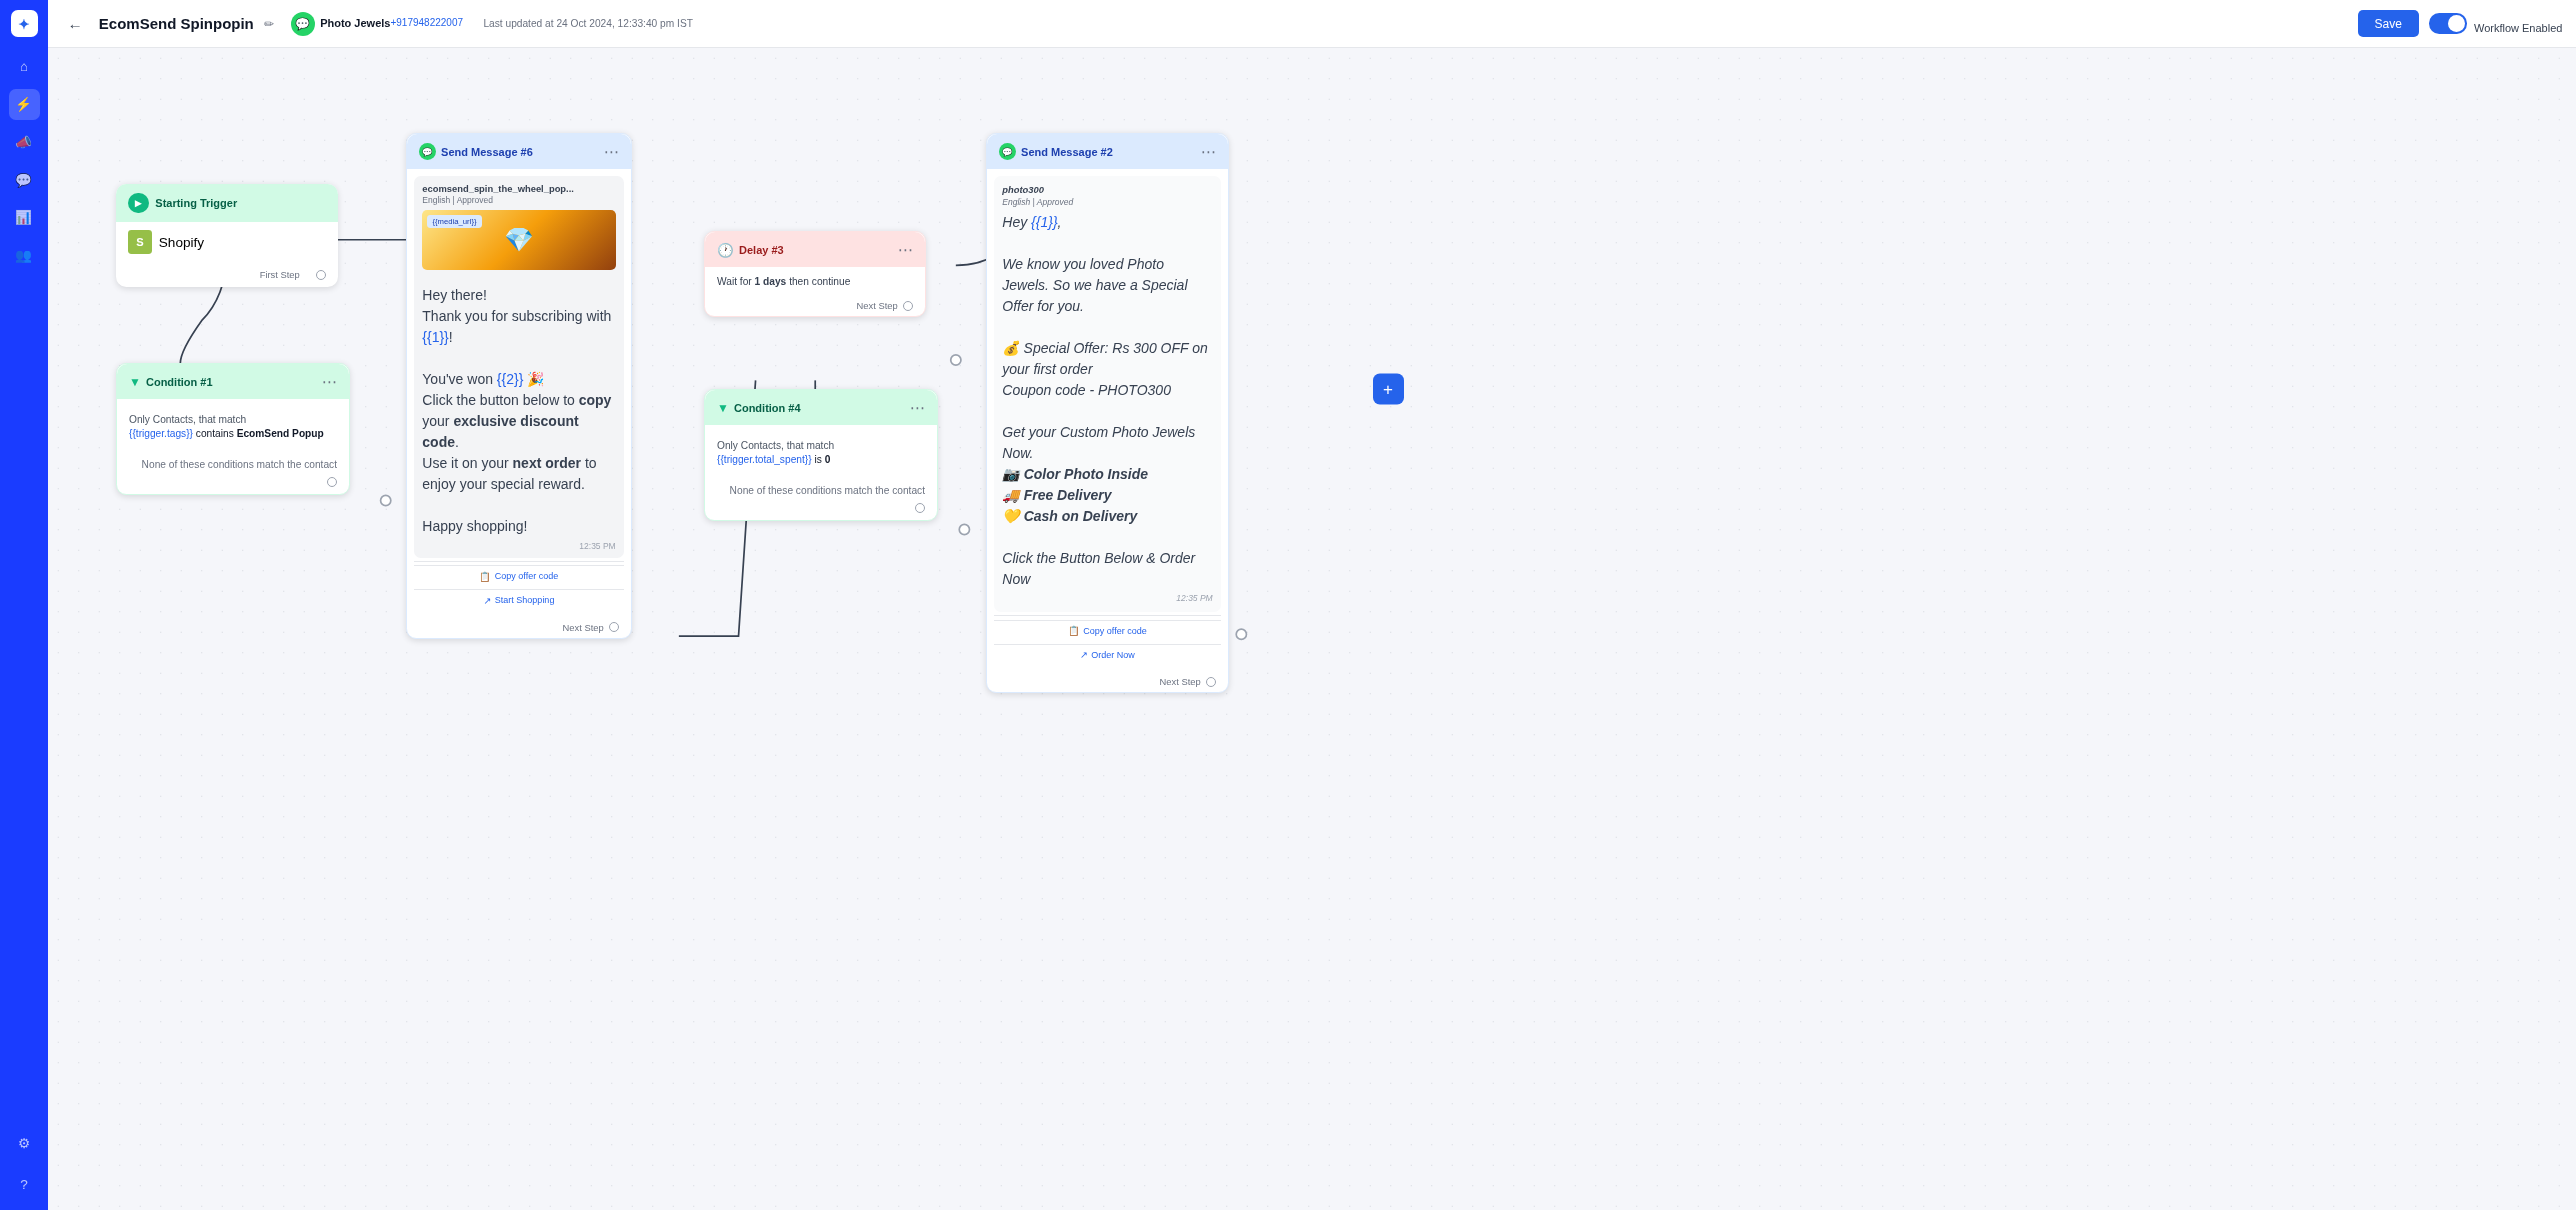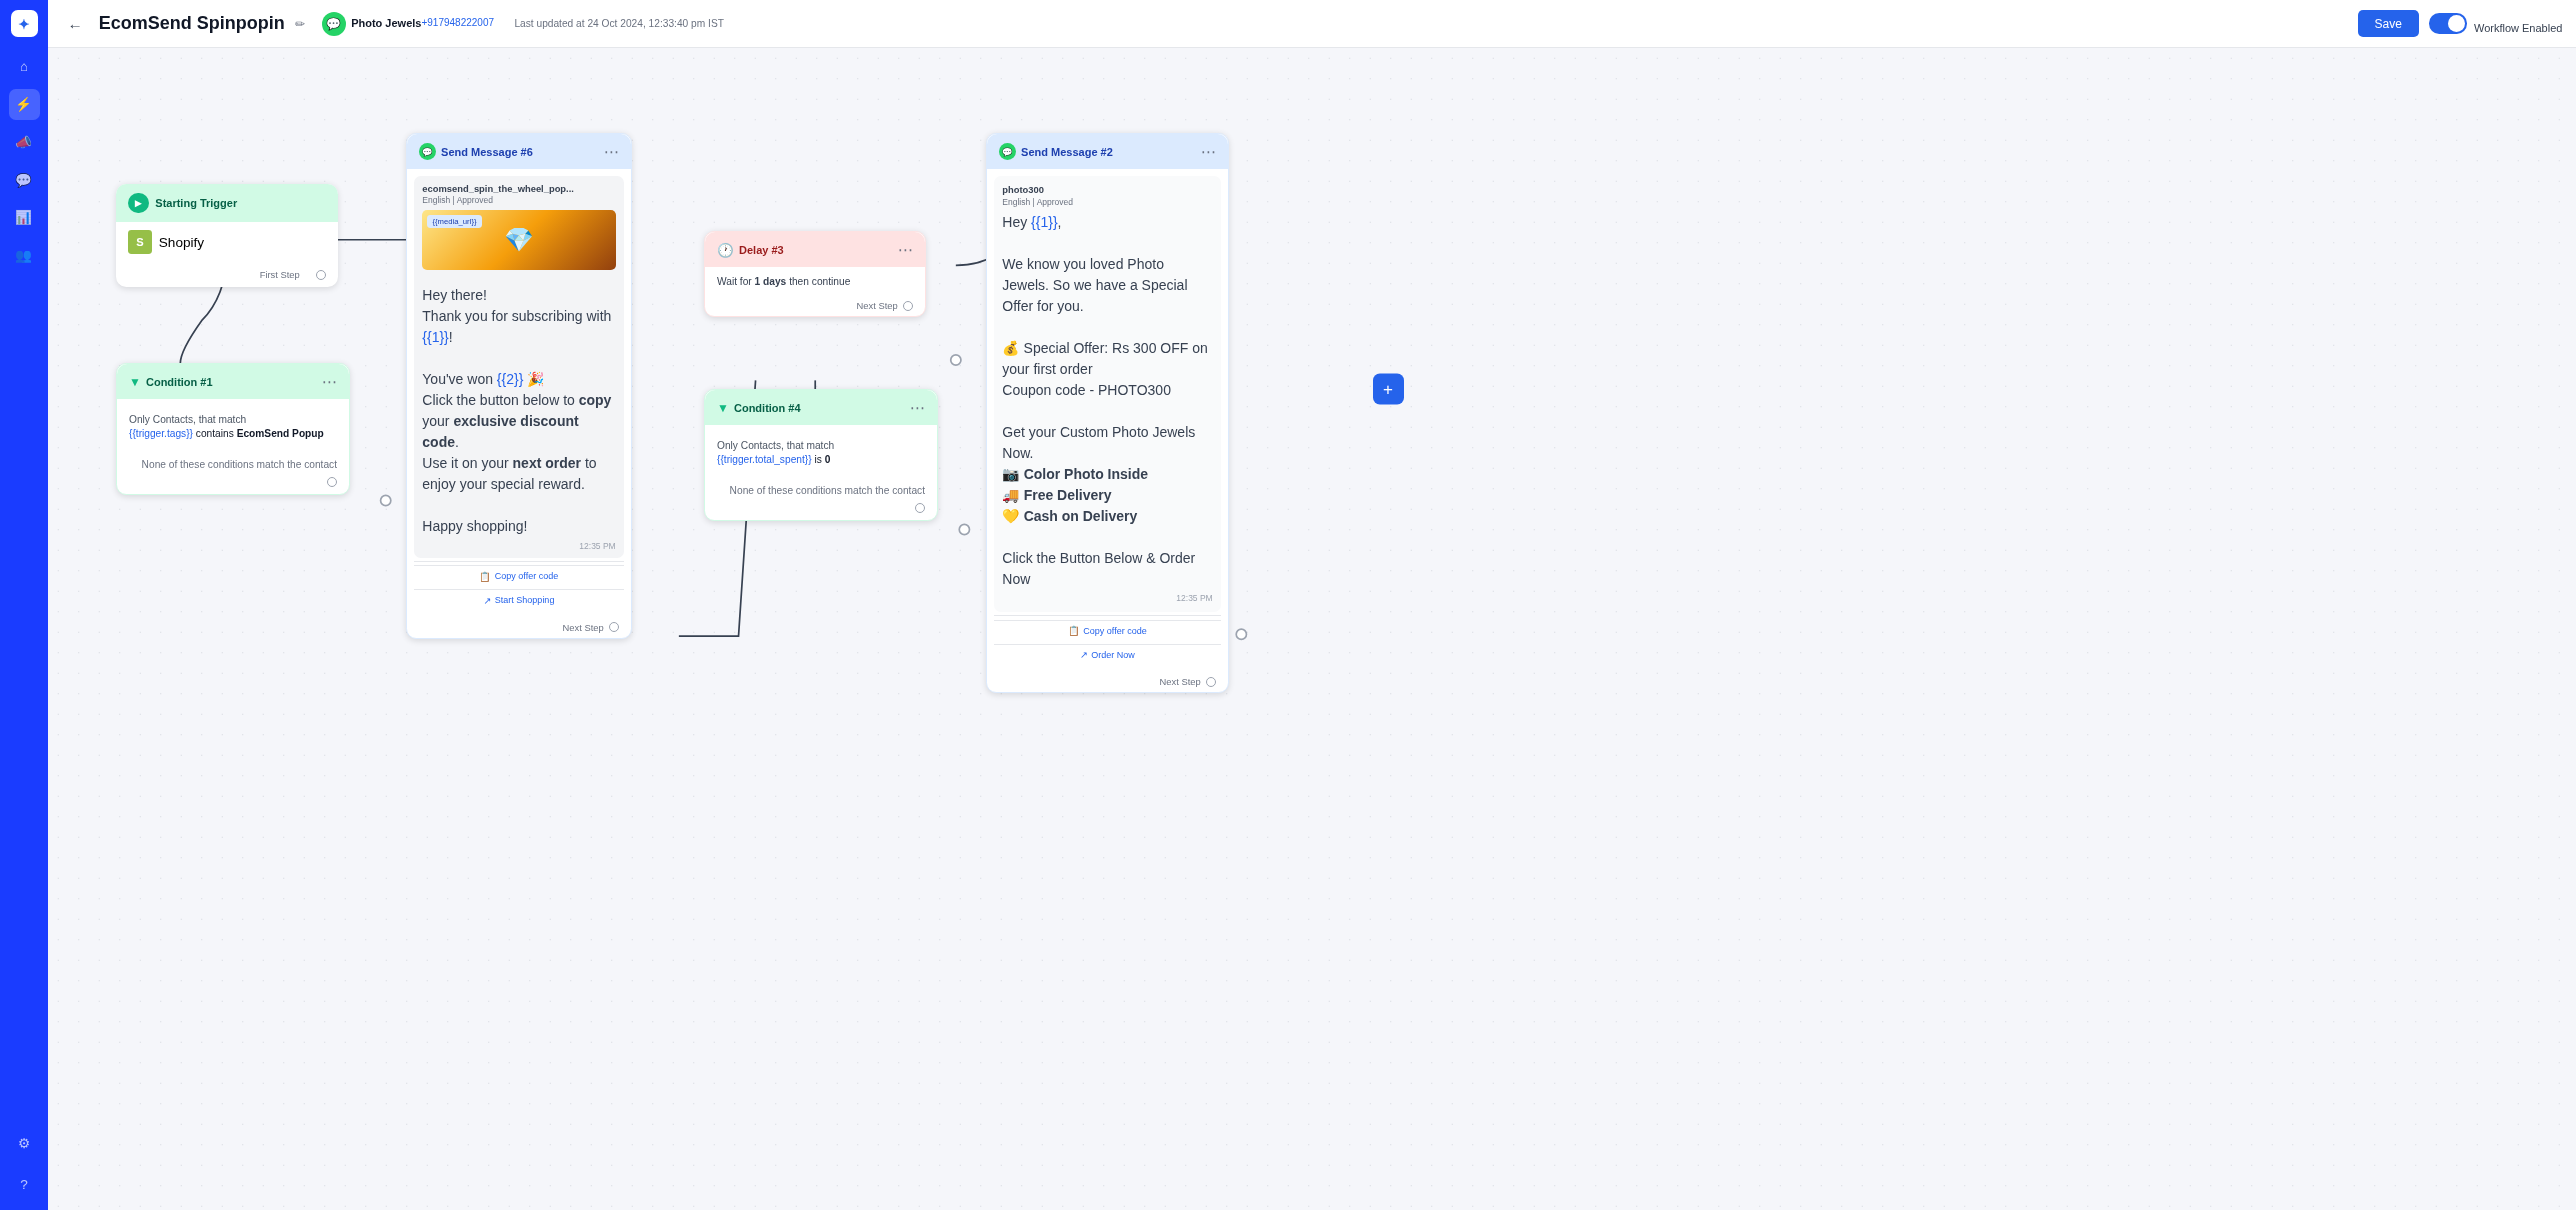--- a/index.html
+++ b/index.html
@@ -50,21 +50,21 @@
       flex-shrink: 0;
     }
     .header-back {
       width: 27px; height: 27px;
       display: flex; align-items: center; justify-content: center;
       cursor: pointer;
       border-radius: 5.1px;
       font-size: 15.3px;
       color: #374151;
     }
-    .header-title { font-size: 18px; font-weight: 600; color: #111827; }
+    .header-title { font-size: 15px; font-weight: 600; color: #111827; }
     .header-edit {
       color: #6b7280; cursor: pointer; font-size: 12px;
       display: flex; align-items: center;
     }
     .header-brand {
       display: flex; align-items: center; gap: 5.1px;
       margin-left: 6.8px;
     }
     .whatsapp-badge {
       width: 24px; height: 24px; background: #25d366; border-radius: 50%;
@@ -276,20 +276,21 @@
       border: 0.9px solid #dbeafe;
     }
 
     
     .chat-bubble2 {
       background: #f9fafb;
       border-radius: 6.8px;
       padding: 8.5px;
       font-size: 9px;
       color: #374151;
+      font-style: italic;
     }
 
     
     .plus-btn {
       position: absolute;
       right: -17px; top: 50%;
       transform: translateY(-50%);
       width: 31px; height: 31px;
       background: #2563eb; color: white;
       border-radius: 6.8px; border: none;

